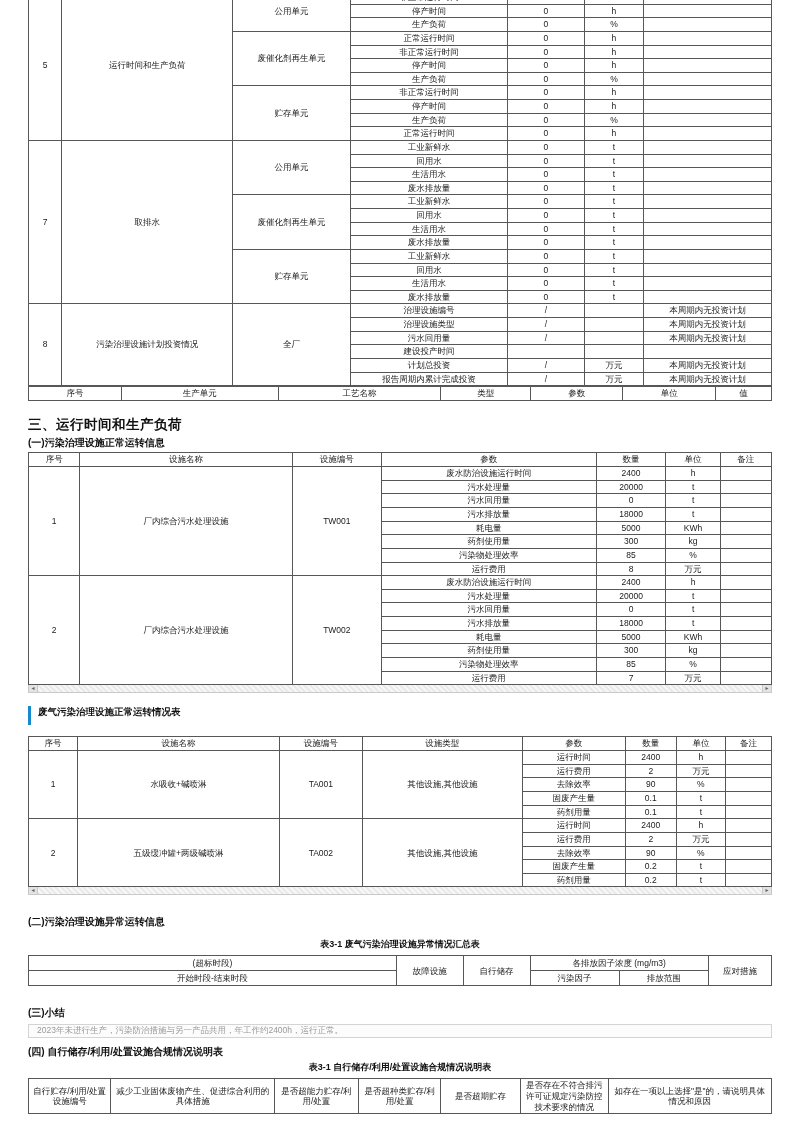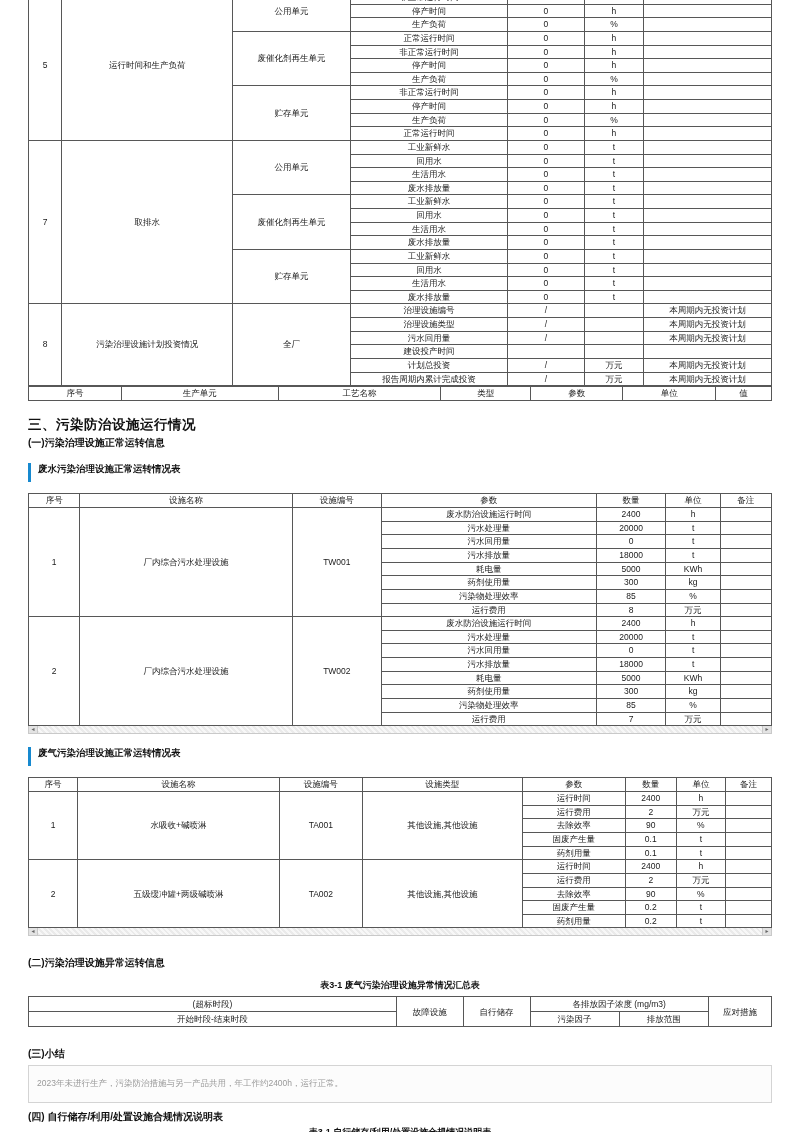--- a/index.html
+++ b/index.html
@@ -21,21 +21,21 @@
 
   .bluehead{display:flex;align-items:flex-start;margin:13px 0 11px;font-size:9.5px;font-weight:bold;color:#111}
   .bluebar{width:3px;height:19px;background:#1789cf;margin-right:7px;flex:0 0 3px}
 
   .hscroll{height:8px;display:flex;align-items:stretch;border:1px solid #c9c9c9;border-top:none;background:#f1f1f1}
   .sbtn{width:9px;font-size:5px;line-height:7px;text-align:center;color:#666;background:#e3e3e3;cursor:default}
   .sbtn.l{border-right:1px solid #c9c9c9}
   .sbtn.r{border-left:1px solid #c9c9c9}
   .strack{flex:1;background:repeating-linear-gradient(45deg,#eaeaea 0 2px,#f7f7f7 2px 4px)}
 
-  .notebox{border:1px solid #d4d4d4;background:#fcfcfc;color:#999;font-size:8.5px;padding:12px 8px;margin:4px 0 7px}
+  .notebox{border:1px solid #d4d4d4;background:#fcfcfc;color:#999;font-size:8.5px;padding:0 8px;margin:4px 0 7px}
 
   .abn td{height:15px}
   .cmp td{height:14px}
 </style>
 </head>
 <body>
 
 <div class="sheet">
 
   <table class="grid cutoff">
@@ -255,27 +255,23 @@
           <td class="hd">生产单元</td>
           <td class="hd">工艺名称</td>
           <td class="hd">类型</td>
           <td class="hd">参数</td>
           <td class="hd">单位</td>
           <td class="hd">值</td>
         </tr>
       </tbody>
   </table>
 
-  <div class="h-main">三、污染防治设施运行情况</div>
+  <div class="h-main">三、运行时间和生产负荷</div>
   <div class="h-sub">(一)污染治理设施正常运转信息</div>
 
-  <div class="bluehead">
-    <span class="bluebar"></span>
-    <span>废水污染治理设施正常运转情况表</span>
-  </div>
 
   <table class="grid">
     <colgroup>
       <col style="width:6.9%">
         <col style="width:28.6%">
         <col style="width:12%">
       <col style="width:28.9%">
         <col style="width:9.4%">
         <col style="width:7.3%">
         <col style="width:6.9%">

